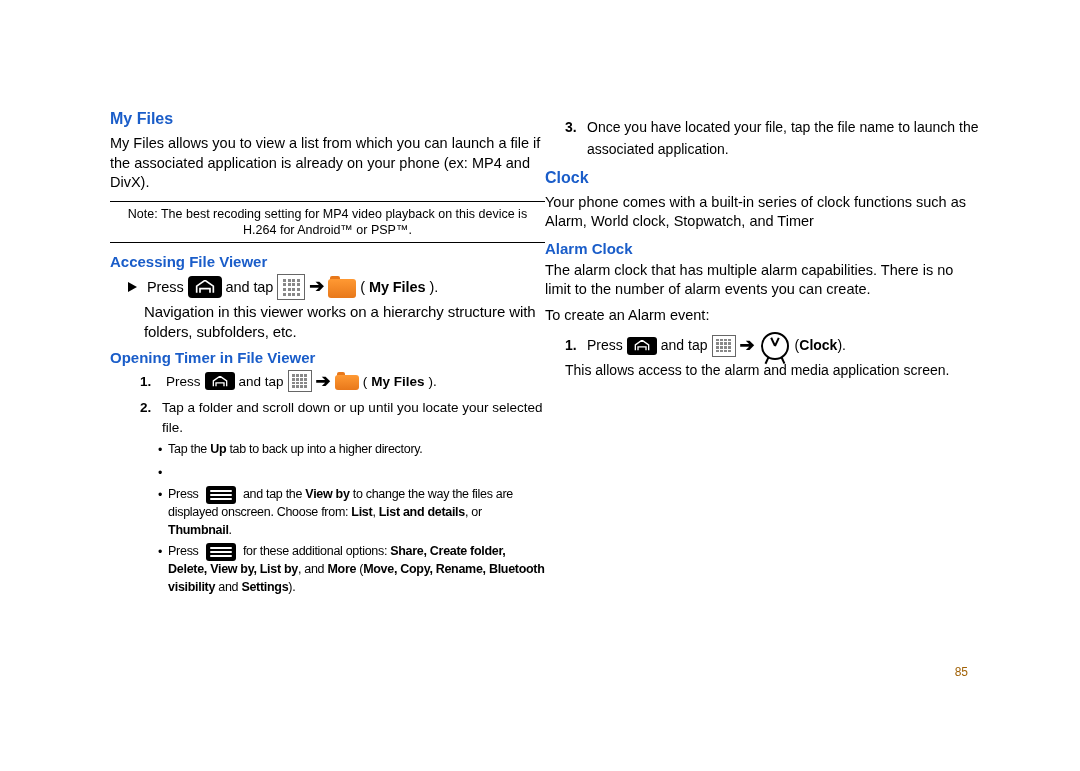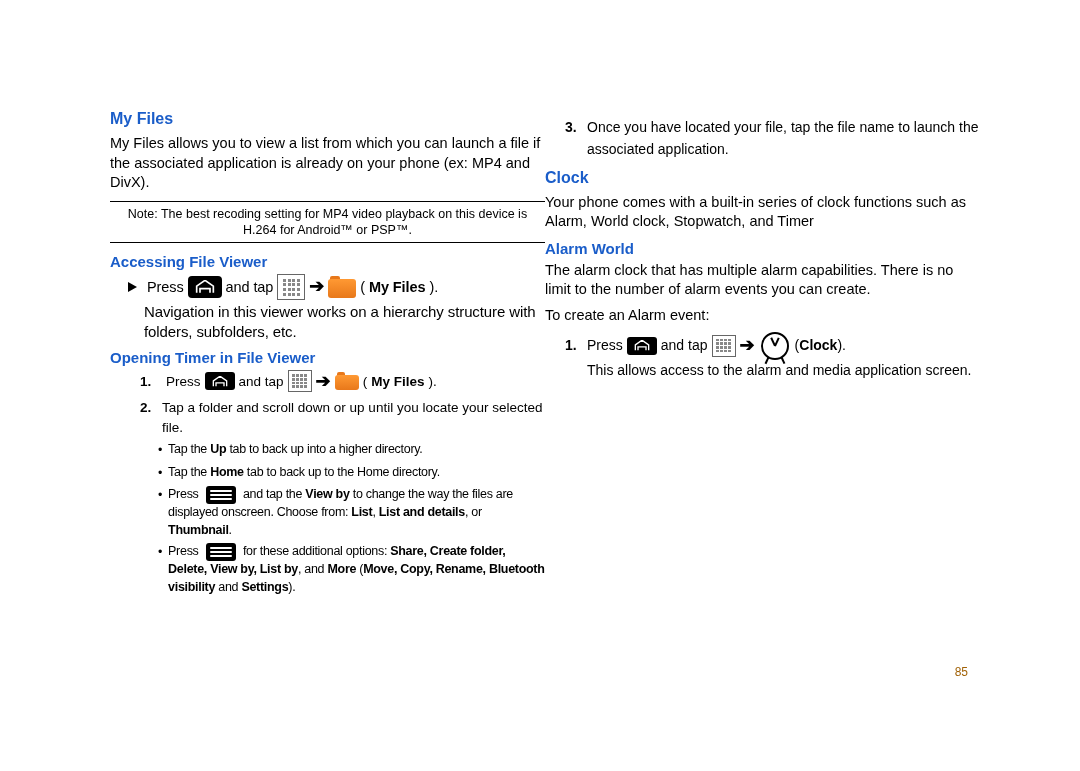--- a/index.html
+++ b/index.html
@@ -334,23 +334,20 @@
 
     <div class="sub-bullet condensed">
       <span class="dot">•</span>
       <span>
         <span class="flowtext">Tap the </span><span class="bold flowtext">Up</span><span class="flowtext"> tab to back up into a higher directory.</span>
       </span>
     </div>
 
     <div class="sub-bullet condensed">
       <span class="dot">•</span>
-      <span>
-        <span class="flowtext">Tap the </span><span class="bold flowtext">Home</span><span class="flowtext"> tab to back up to the Home directory.</span>
-      </span>
     </div>
 
     <div class="sub-bullet condensed">
       <span class="dot">•</span>
       <span style="display:inline">
         <span class="flowtext">Press</span>
         <span class="icon menu-icon" style="vertical-align:middle; margin:0 4px;">
           <span class="menu-line"></span>
             <span class="menu-line"></span>
             <span class="menu-line"></span>
@@ -375,21 +372,21 @@
   <div class="col">
 
     <div class="ol-block-right">
       <span class="ol-num">3.</span>
       <span>Once you have located your file, tap the file name to launch the associated application.</span>
     </div>
 
     <p class="heading-blue" style="margin-top:8px">Clock</p>
     <p class="body-text">Your phone comes with a built-in series of clock functions such as Alarm, World clock, Stopwatch, and Timer</p>
 
-    <p class="sub-heading-blue">Alarm World</p>
+    <p class="sub-heading-blue">Alarm Clock</p>
     <p class="body-text">The alarm clock that has multiple alarm capabilities. There is no limit to the number of alarm events you can create.</p>
     <p class="body-text" style="margin-top:4px">To create an Alarm event:</p>
 
     <div class="ol-block-right" style="flex-wrap:wrap; align-items:center; font-size:14px; line-height:1.5">
       <span class="ol-num">1.</span>
       <span>Press</span>
       <span class="icon home-icon small" style="margin:0 4px;">
         <svg viewBox="0 0 24 16">
             <path d="M2 15 L2 7 L12 0 L22 7 L22 15 M6 15 L6 10 L18 10 L18 15" fill="none" stroke="#fff" stroke-width="2"></path>
           </svg>
@@ -422,20 +419,20 @@
           </span>
       </span>
       <span class="arrow-icon">➔</span>
       <span class="icon clock-icon" style="margin:0 6px;">
         <span class="clock-leg-l"></span>
           <span class="clock-leg-r"></span>
       </span>
       <span>(</span>
         <span class="bold">Clock</span>
         <span>).</span>
-      <span style="flex-basis:100%; margin-left:22px;"> This allows access to the alarm and media application screen.</span>
+      <span style="flex-basis:100%; "> This allows access to the alarm and media application screen.</span>
     </div>
 
   </div>
 
 </div>
 
 <div class="pgnum">85</div>
 
 </body></html>

